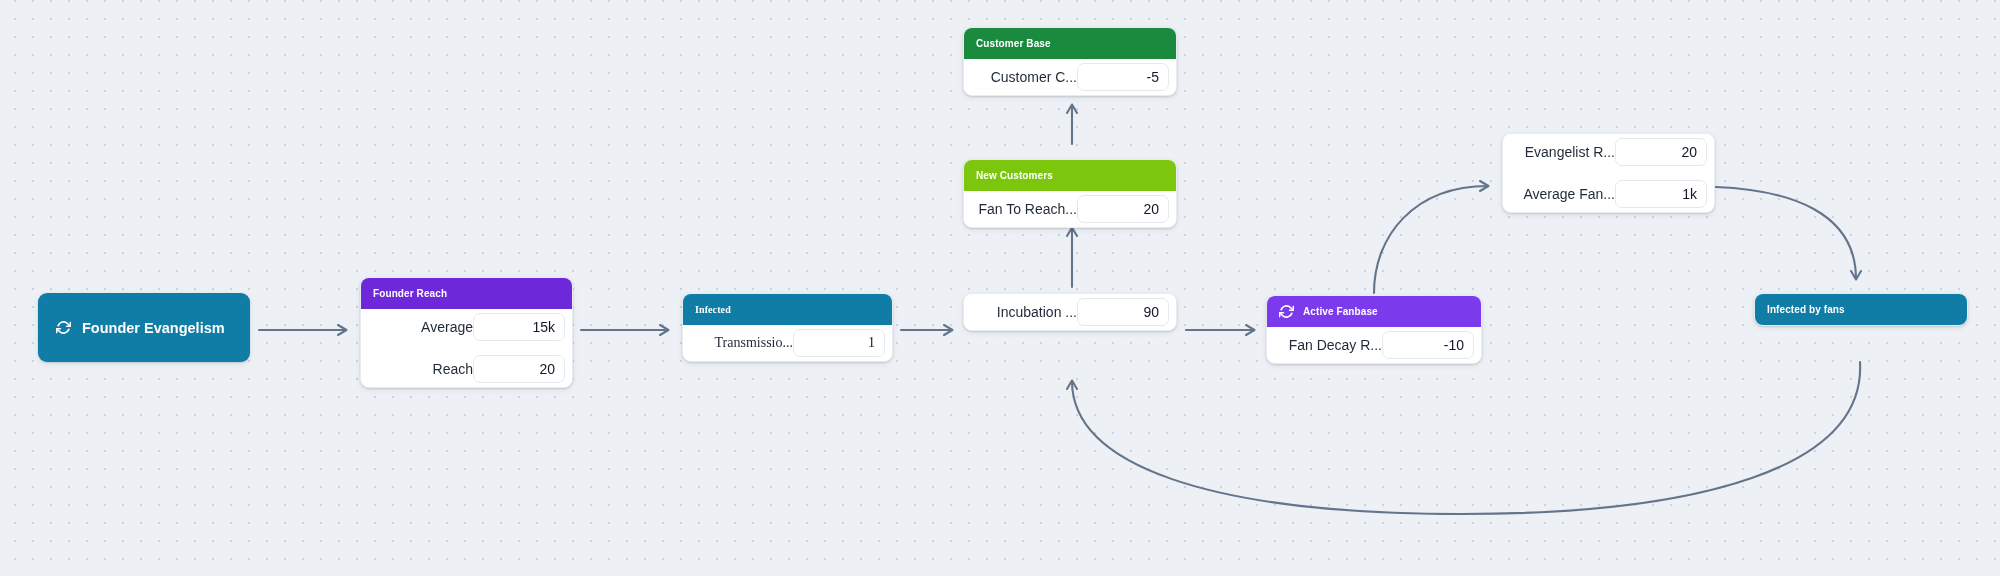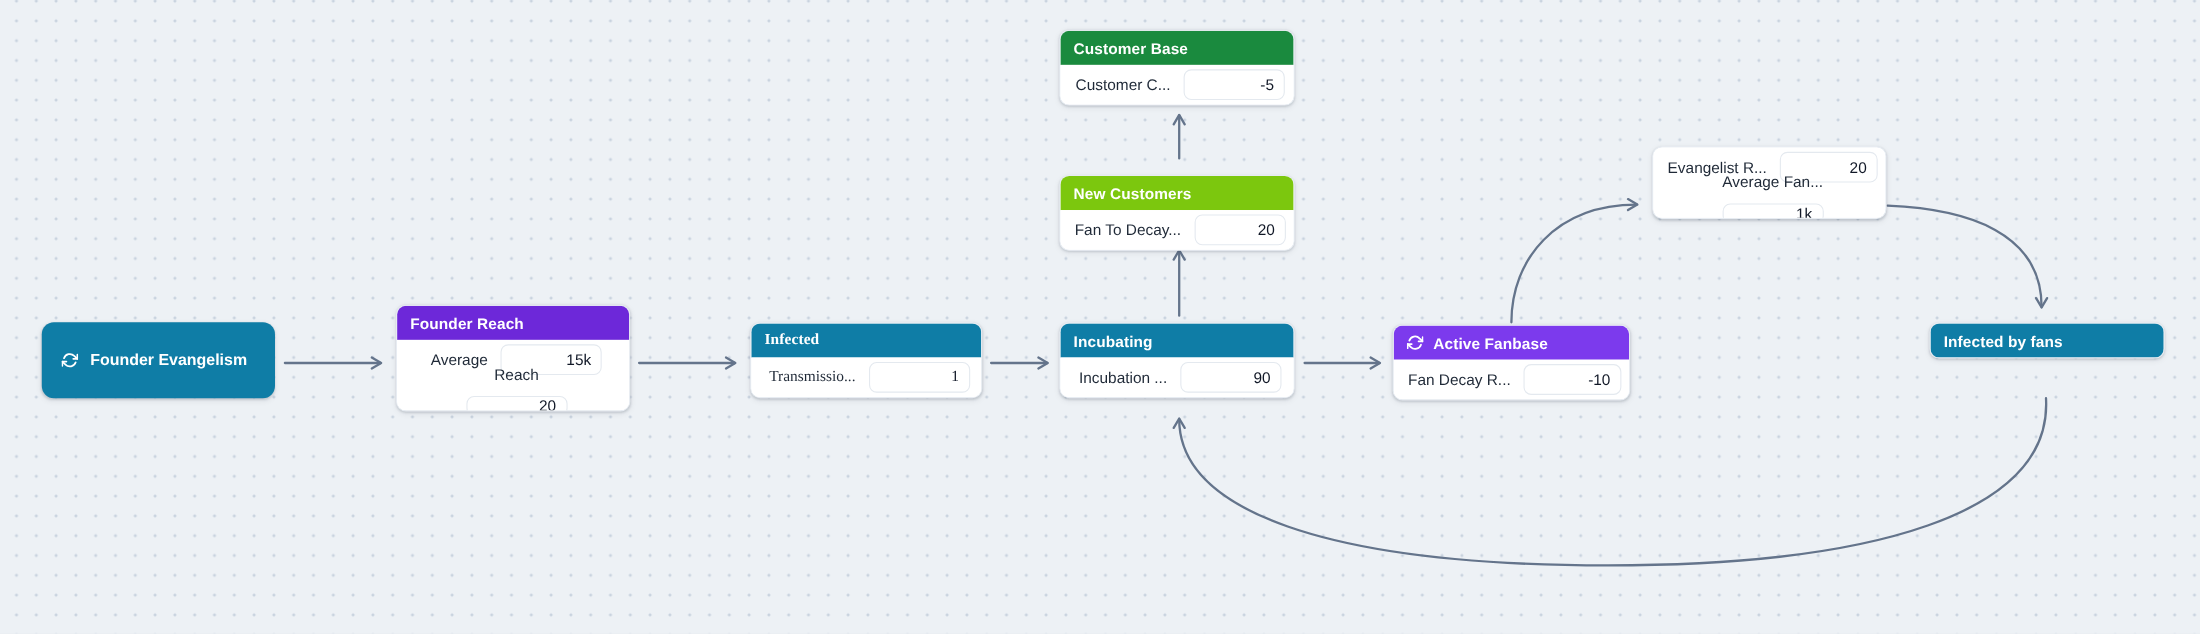--- a/index.html
+++ b/index.html
@@ -16,26 +16,26 @@
 
   .node {
     position:absolute; border-radius:9px;
     box-shadow:0 1px 2px rgba(16,24,40,.14), 0 2px 6px rgba(16,24,40,.07);
     box-sizing:border-box;
   }
   .card { background:#fff; overflow:hidden; border:1px solid #e7ecf2; }
   .node-header {
     display:flex; align-items:center; gap:9px;
     padding:6px 12px; height:31px; box-sizing:border-box;
-    color:#fff; font-size:14px; font-weight:700; letter-spacing:.1px;
+    color:#fff; font-size:10px; font-weight:700; letter-spacing:.1px;
     white-space:nowrap;
   }
   .node-body { padding:4px 7px; background:#fff; }
-  .row { display:flex; align-items:center; justify-content:center; height:28px; padding-left:6px;gap:12px; }
-  .row + .row { margin-top:0;flex-direction:column; }
+  .row { display:flex; align-items:center; justify-content:flex-end; height:28px; padding-left:6px; }
+  .row + .row { margin-top:14px; }
   .row-label { font-size:14px; color:#1f2937; white-space:nowrap; }
   .value-box {
     width:92px; height:28px; box-sizing:border-box;
     border:1px solid #e4e9ef; border-radius:7px; background:#fff;
     display:flex; align-items:center; justify-content:flex-end;
     padding:0 9px; font-size:14px; color:#111827;
   }
   .stock {
     color:#fff; display:flex; align-items:center; gap:11px;
     padding:0 18px; font-size:14.5px; font-weight:700; white-space:nowrap;
@@ -55,21 +55,21 @@
       <path class="edge" d="M 259 330 L 346 330" fill="none" stroke="#64748b" stroke-width="2.1" stroke-linecap="round" marker-end="url(#arrow)"></path>
       <path class="edge" d="M 581 330 L 668 330" fill="none" stroke="#64748b" stroke-width="2.1" stroke-linecap="round" marker-end="url(#arrow)"></path>
       <path class="edge" d="M 901 330 L 952 330" fill="none" stroke="#64748b" stroke-width="2.1" stroke-linecap="round" marker-end="url(#arrow)"></path>
       <path class="edge" d="M 1186 330 L 1254 330" fill="none" stroke="#64748b" stroke-width="2.1" stroke-linecap="round" marker-end="url(#arrow)"></path>
       <path class="edge" d="M 1072 287 L 1072 228" fill="none" stroke="#64748b" stroke-width="2.1" stroke-linecap="round" marker-end="url(#arrow)"></path>
       <path class="edge" d="M 1072 144 L 1072 105" fill="none" stroke="#64748b" stroke-width="2.1" stroke-linecap="round" marker-end="url(#arrow)"></path>
       <path class="edge" d="M 1374 293 C 1374 236, 1414 186, 1488 186" fill="none" stroke="#64748b" stroke-width="2.1" stroke-linecap="round" marker-end="url(#arrow)"></path>
       <path class="edge" d="M 1716 187 C 1790 190, 1856 212, 1856 279" fill="none" stroke="#64748b" stroke-width="2.1" stroke-linecap="round" marker-end="url(#arrow)"></path>
       <path class="edge" d="M 1860 362 C 1866 468, 1700 514, 1462 514 C 1205 514, 1072 464, 1072 381" fill="none" stroke="#64748b" stroke-width="2.1" stroke-linecap="round" marker-end="url(#arrow)"></path>
     </svg>
-    <div class="node stock" style="left: 38px; top: 293px; width: 212px; height: 69px; background: rgb(15, 125, 166); border-radius: 11px;">
+    <div class="node stock" style="left: 38px; top: 293px; width: 212px; height: 69px; background: rgb(15, 125, 166);">
       <svg class="sync-svg" width="15" height="15" viewBox="0 0 24 24" fill="none" stroke="#ffffff" stroke-width="2.6" stroke-linecap="round" stroke-linejoin="round">
         <polyline points="23 4 23 10 17 10"></polyline>
         <polyline points="1 20 1 14 7 14"></polyline>
         <path d="M3.51 9a9 9 0 0 1 14.85-3.36L23 10M1 14l4.64 4.36A9 9 0 0 0 20.49 15"></path>
       </svg>
       <span>Founder Evangelism</span>
     </div>
     <div class="node card" style="left: 360px; top: 277px; width: 213px;">
       <div class="node-header" style="background:#6d28d9">
         <span>Founder Reach</span>
@@ -90,37 +90,34 @@
         <span>Infected</span>
       </div>
       <div class="node-body">
         <div class="row">
           <span class="row-label">Transmissio...</span>
           <div class="value-box">1</div>
         </div>
       </div>
     </div>
     <div class="node card" style="left: 963px; top: 293px; width: 214px;">
-      <div class="node-header" style="background:#0f7da6">
-        <span>Incubating</span>
-      </div>
       <div class="node-body">
         <div class="row">
           <span class="row-label">Incubation ...</span>
           <div class="value-box">90</div>
         </div>
       </div>
     </div>
     <div class="node card" style="left: 963px; top: 159px; width: 214px;">
       <div class="node-header" style="background:#7cc70e">
         <span>New Customers</span>
       </div>
       <div class="node-body">
         <div class="row">
-          <span class="row-label">Fan To Decay...</span>
+          <span class="row-label">Fan To Reach...</span>
           <div class="value-box">20</div>
         </div>
       </div>
     </div>
     <div class="node card" style="left: 963px; top: 27px; width: 214px;">
       <div class="node-header" style="background:#1a8a3e">
         <span>Customer Base</span>
       </div>
       <div class="node-body">
         <div class="row">

